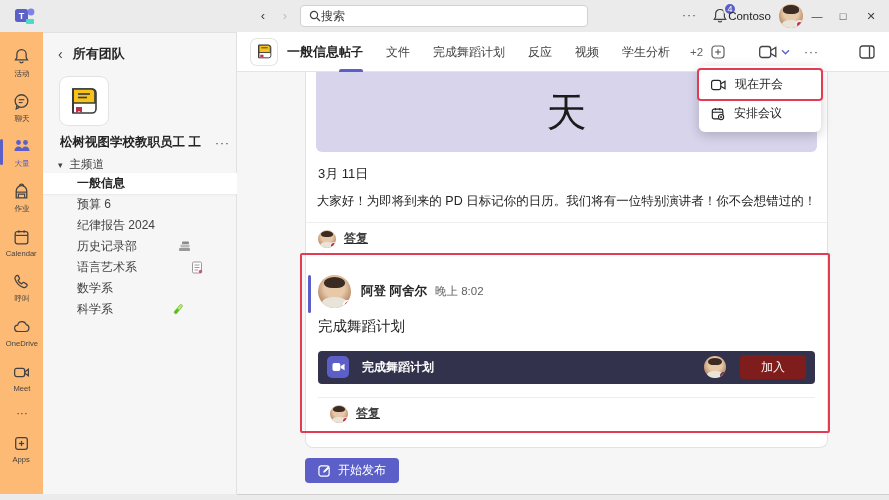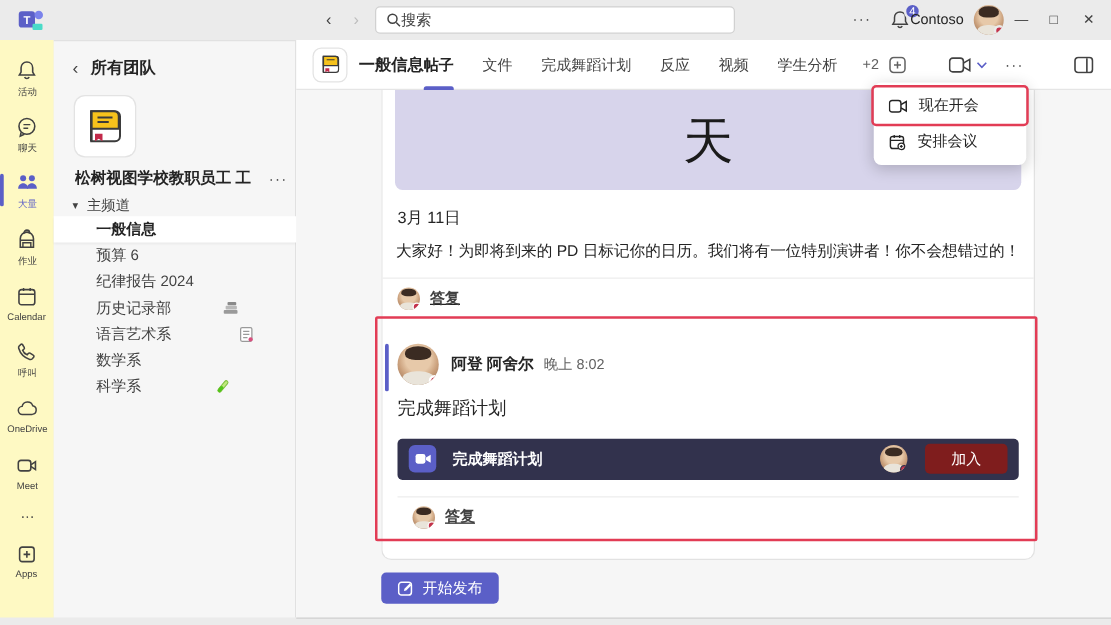--- a/index.html
+++ b/index.html
@@ -18,21 +18,21 @@
   .badge { position:absolute; right:-6px; top:-5px; min-width:14px; height:14px; background:#5b5fc7; color:#fff; font-size:9px; border-radius:8px; display:flex; align-items:center; justify-content:center; border:2px solid #ebebeb; padding:0 2px; }
   .tb-account { position:absolute; right:118px; top:10px; font-size:11.5px; color:#242424; }
   .avatar { border-radius:50%; overflow:hidden; position:relative; background:radial-gradient(circle at 50% 38%, #e7c9a9 0 38%, #caa07c 60%, #8a6148 100%); }
   .avatar::before { content:""; position:absolute; left:18%; top:6%; width:64%; height:34%; background:#3b2b22; border-radius:50% 50% 40% 40%; }
   .avatar::after { content:""; position:absolute; left:12%; bottom:-4%; width:76%; height:38%; background:#e9e4da; border-radius:45% 45% 0 0; }
   .tb-avatar { position:absolute; right:86px; top:4px; width:24px; height:24px; }
   .status-dot { position:absolute; right:-1px; bottom:-1px; width:9px; height:9px; background:#c4314b; border:2px solid #ebebeb; border-radius:50%; z-index:3; }
   .winbtn { position:absolute; top:6px; width:20px; height:20px; text-align:center; line-height:20px; color:#424242; font-size:11px; }
 
   
-  .rail { position:absolute; left:0; top:32px; width:43px; height:462px; background:#fef9c3; display:flex; flex-direction:column; align-items:center; padding-top:8px; }
+  .rail { position:absolute; left:0; top:32px; width:43px; height:462px; background:#fdba74; display:flex; flex-direction:column; align-items:center; padding-top:8px; }
   .rail-item { position:relative; width:43px; height:45px; display:flex; flex-direction:column; align-items:center; justify-content:center; gap:2px; color:#424242; cursor:pointer; }
   .rail-item .rlabel { font-size:8px; color:#424242; transform:scale(.95); white-space:nowrap; }
   .rail-item.active .rlabel { color:#5b5fc7; }
   .rail-item.active::before { content:""; position:absolute; left:0; top:9px; width:3px; height:26px; background:#5b5fc7; border-radius:2px; }
   .rail-more { height:26px; }
 
   
   .sidebar { position:absolute; left:43px; top:32px; width:194px; height:462px; background:#f6f6f6; border-right:1px solid #e1e1e1; border-top:1px solid #e1e1e1; }
   .sb-head { display:flex; align-items:center; gap:10px; padding:12px 0 0 15px; font-size:13px; font-weight:700; color:#242424; }
   .sb-head .bk { font-size:14px; font-weight:400; color:#424242; cursor:pointer; }

